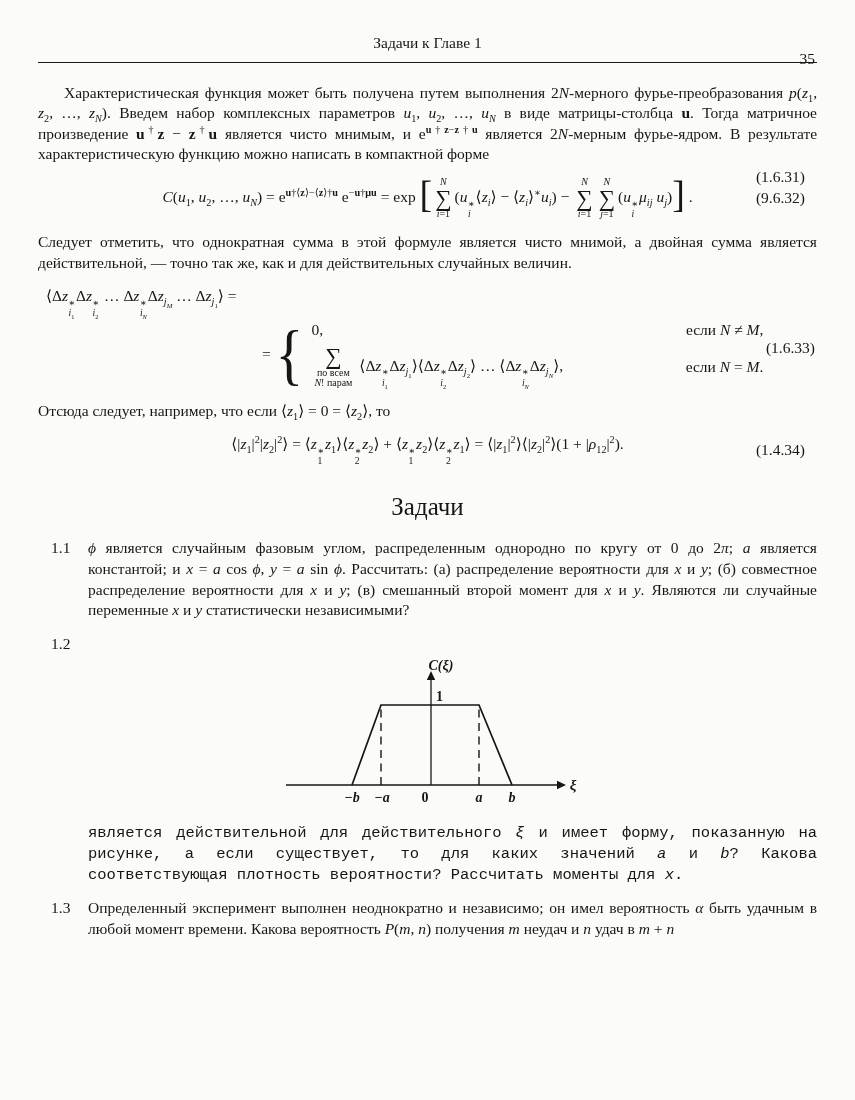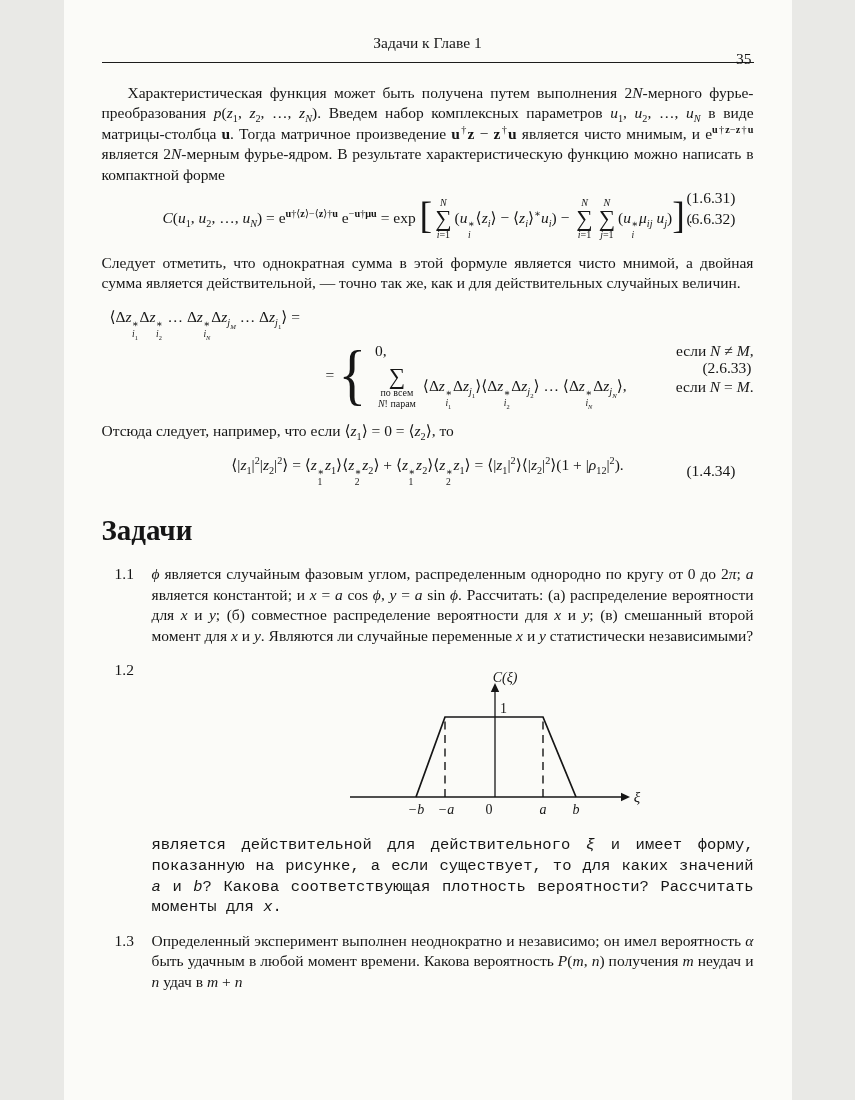--- a/index.html
+++ b/index.html
@@ -1,61 +1,61 @@
 <!DOCTYPE html>
 <html><head>
 <meta charset="utf-8">
 <style>
   * { margin:0; padding:0; box-sizing:border-box; }
   html,body { background:#e9e9e6; }
   .page {
-    width:728px; height:1100px; margin:0 auto; overflow:hidden;
+    width:855px; height:1100px; margin:0 auto; overflow:hidden;
     background:#fbfbf8; color:#161616;
     font-family:"Liberation Serif","DejaVu Serif",serif;
     font-size:15.5px; line-height:1.33;
     padding:0 38px; position:relative;
   }
   
   .page-header { margin-top:33px; padding-bottom:8px; border-bottom:1.3px solid #1c1c1c; position:relative; text-align:center; }
   .page-header .pnum { position:absolute; right:2px; top:16px;margin-left:44px; }
   
   .para { text-align:justify; }
   .indent { text-indent:26px; }
   b { font-weight:bold; }
   sup { font-size:0.66em; line-height:0; }
   sub { font-size:0.66em; line-height:0; }
   
   .eq { position:relative; text-align:center; }
-  .eq .eq-num { position:absolute; right:18px; top:50%; transform:translateY(-50%); font-style:normal; }
+  .eq .eq-num { position:absolute; right:12px; top:50%; transform:translateY(-50%); font-style:normal; }
   .eq-body { display:inline-block; }
   .int { font-size:30px; vertical-align:-4px; line-height:0; padding-right:2px; font-weight:300; }
   .bb { font-size:38px; vertical-align:-5px; line-height:0; font-weight:300; }
   .sum { display:inline-flex; flex-direction:column; align-items:center; vertical-align:middle; line-height:1; margin:0 3px; }
   .sum .lim { font-size:10px; line-height:1.05; text-align:center; white-space:nowrap; }
   .sum .sig { font-size:23px; line-height:0.95; }
   .ss { display:inline-flex; flex-direction:column; align-items:flex-start; font-size:0.62em; line-height:1.05; vertical-align:-0.5em; margin:0 1px 0 0.5px; }
   .eq31 { margin:12px 0 10px; }
   .eq32 { margin:10px 0 12px; }
   .eq34 { margin:13px 0 10px; }
   
   .eq33 { margin-top:13px; position:relative; }
   .eq33 .line1 { margin-left:8px; }
   .eq33 .line2 { display:flex; align-items:center; padding-left:224px; margin-top:2px; position:relative; }
   .eq33 .brace { font-size:68px; font-weight:200; line-height:0.9; transform:scaleX(0.85); margin:0 2px; }
   .cases { width:452px; display:flex; flex-direction:column; gap:5px; margin-left:4px; }
   .case-row { display:flex; justify-content:space-between; align-items:center; }
   .eq33 .eq-num { position:absolute; right:2px; top:60%; transform:translateY(-50%); }
   
-  .problems-heading { font-weight:bold; font-size:29px; margin:24px 0 15px; }
+  .problems-heading { text-align:center; font-weight:normal; font-size:25px; margin:24px 0 15px; }
   .problem { display:flex; padding-left:13px; margin-top:13px; }
   .problem .p-num { width:37px; flex:none; }
   .problem .p-body { flex:1; text-align:justify; }
   .after-fig { margin-top:8px;font-family:Liberation Mono, monospace; }
   
-  .figure-wrap { margin:10px 0 6px 193px; }
+  .figure-wrap { margin:24px 0 6px 193px;font-weight:bold; }
   svg text { font-family:"Liberation Serif","DejaVu Serif",serif; font-size:14px; font-style:italic; fill:#161616; }
   svg text.upright { font-style:normal; }
 </style>
 </head>
 <body>
 
 <div class="page">
 
   <div class="page-header">
     <span>Задачи к Главе 1</span>
@@ -82,21 +82,21 @@
           <span class="sig">∑</span>
           <span class="lim"><i>i</i>=1</span>
         </span><span class="sum">
           <span class="lim"><i>N</i></span>
           <span class="sig">∑</span>
           <span class="lim"><i>j</i>=1</span>
         </span>(<i>u</i><span class="ss">
           <span>∗</span>
           <span><i>i</i></span>
         </span><i>μ<sub>ij</sub></i> <i>u<sub>j</sub></i>)<span class="bb">]</span> .</span>
-    <span class="eq-num">(6.6.32)</span>
+    <span class="eq-num">(9.6.32)</span>
   </div>
 
   <p class="para">Следует отметить, что однократная сумма в этой формуле является чисто мнимой, а двойная сумма является действительной, — точно так же, как и для действительных случайных величин.</p>
 
   <div class="eq33">
     <div class="line1">⟨Δ<i>z</i><span class="ss">
           <span>∗</span>
           <span><i>i</i><sub>1</sub></span>
         </span>Δ<i>z</i><span class="ss">
           <span>∗</span>
@@ -124,21 +124,21 @@
                 <span>∗</span>
                 <span><i>i</i><sub>2</sub></span>
               </span>Δ<i>z</i><sub><i>j</i><sub>2</sub></sub>⟩ … ⟨Δ<i>z</i><span class="ss">
                 <span>∗</span>
                 <span><i>i<sub>N</sub></i></span>
               </span>Δ<i>z</i><sub><i>j<sub>N</sub></i></sub>⟩,</span>
           <span>если <i>N</i> = <i>M</i>.</span>
         </div>
       </div>
     </div>
-    <span class="eq-num">(2.6.33)</span>
+    <span class="eq-num">(1.6.33)</span>
   </div>
 
   <p class="para" style="margin-top:12px;">Отсюда следует, например, что если ⟨<i>z</i><sub>1</sub>⟩ = 0 = ⟨<i>z</i><sub>2</sub>⟩, то</p>
 
   <div class="eq eq34">
     <span class="eq-body">⟨|<i>z</i><sub>1</sub>|<sup>2</sup>|<i>z</i><sub>2</sub>|<sup>2</sup>⟩ = ⟨<i>z</i><span class="ss">
           <span>∗</span>
           <span>1</span>
         </span><i>z</i><sub>1</sub>⟩⟨<i>z</i><span class="ss">
           <span>∗</span>

